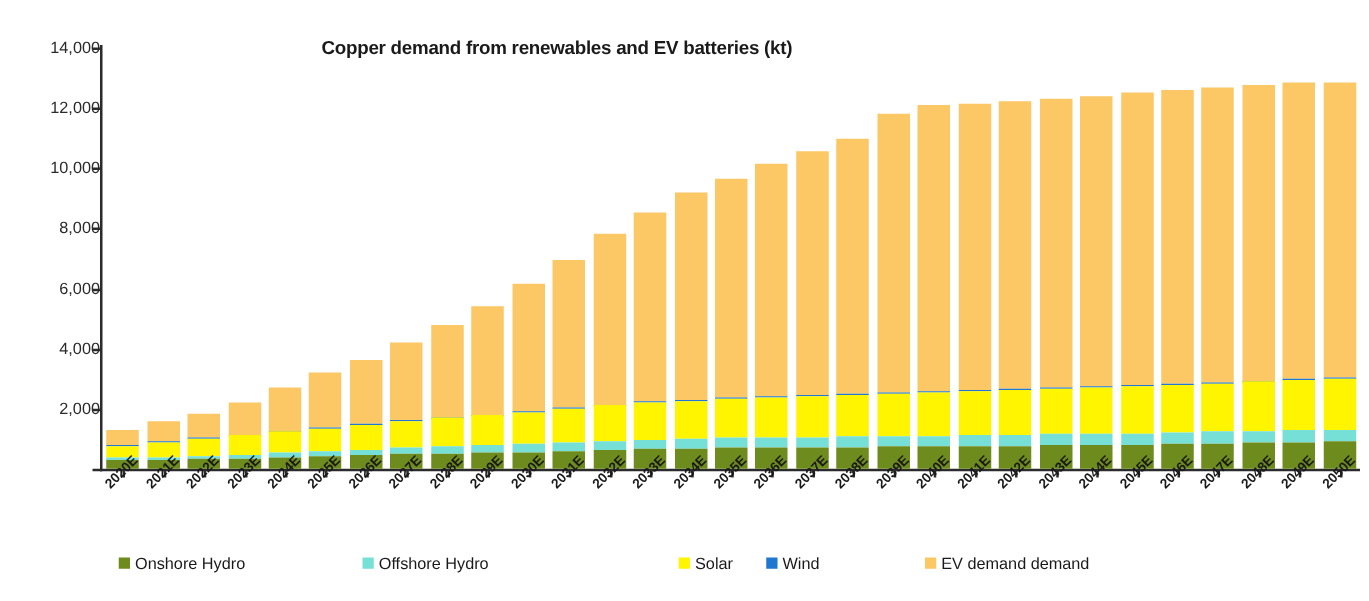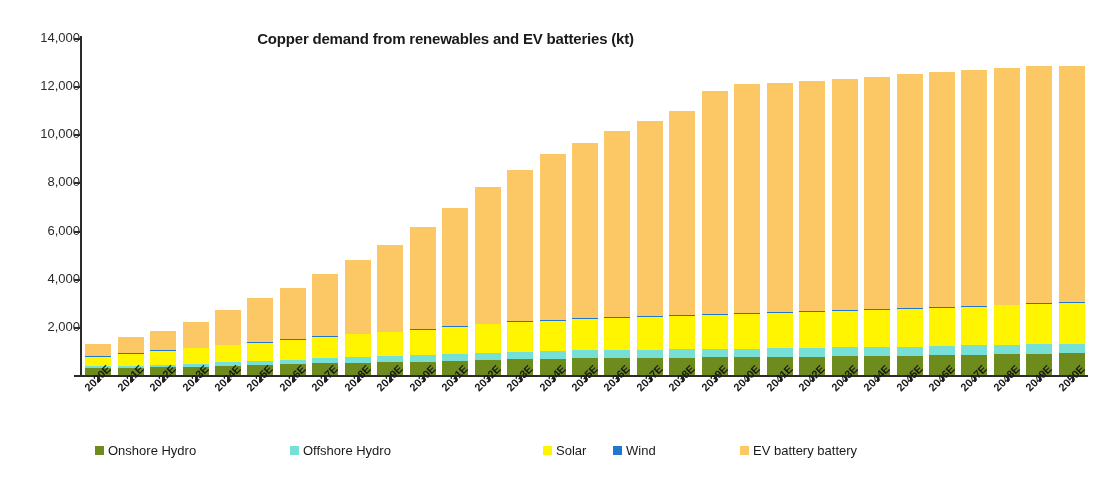--- a/index.html
+++ b/index.html
@@ -377,16 +377,16 @@
       <div class="legend-item" style="left: 495px; top: 3px; margin-left: 48px;">
         <span class="legend-swatch" style="background: rgb(255, 245, 0);"></span>
         <span>Solar</span>
       </div>
       <div class="legend-item" style="left: 613px; top: 3px;">
         <span class="legend-swatch" style="background: rgb(31, 119, 208);"></span>
         <span>Wind</span>
       </div>
       <div class="legend-item" style="left: 740px; top: 3px;">
         <span class="legend-swatch" style="background: rgb(252, 200, 102);"></span>
-        <span>EV battery battery</span>
+        <span>EV demand demand</span>
       </div>
     </div>
 </div>
 
 </body></html>

